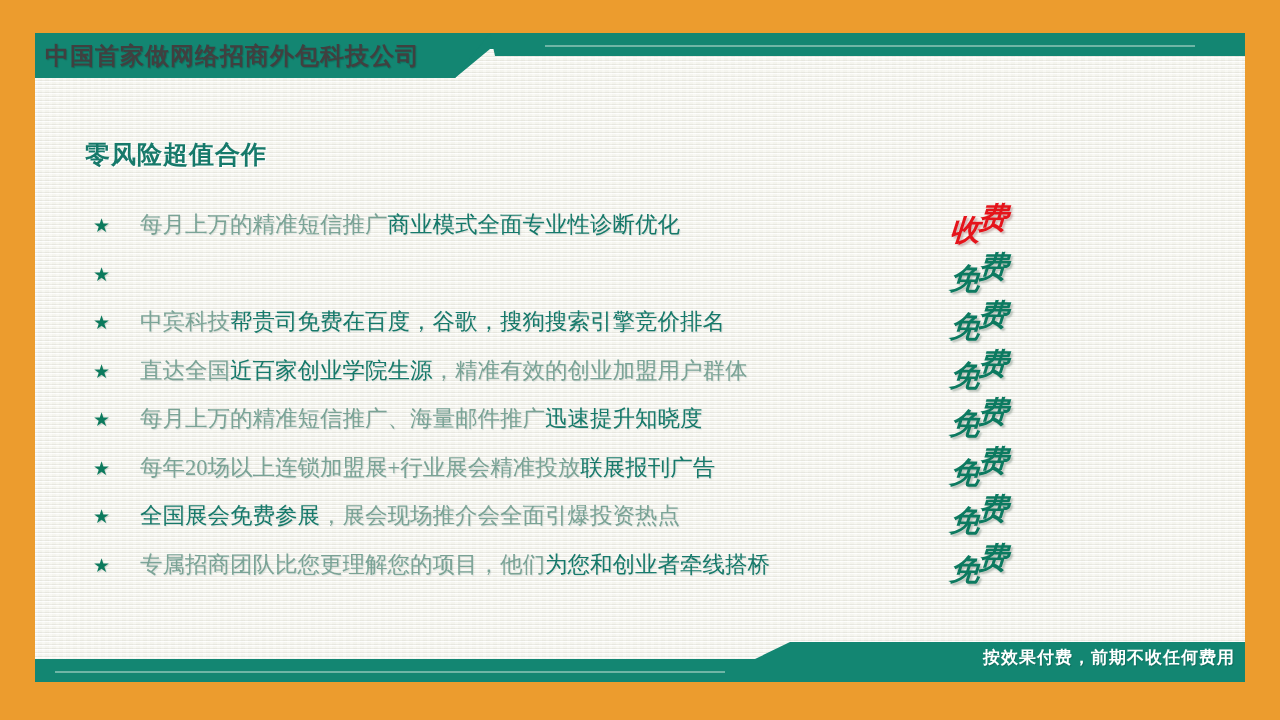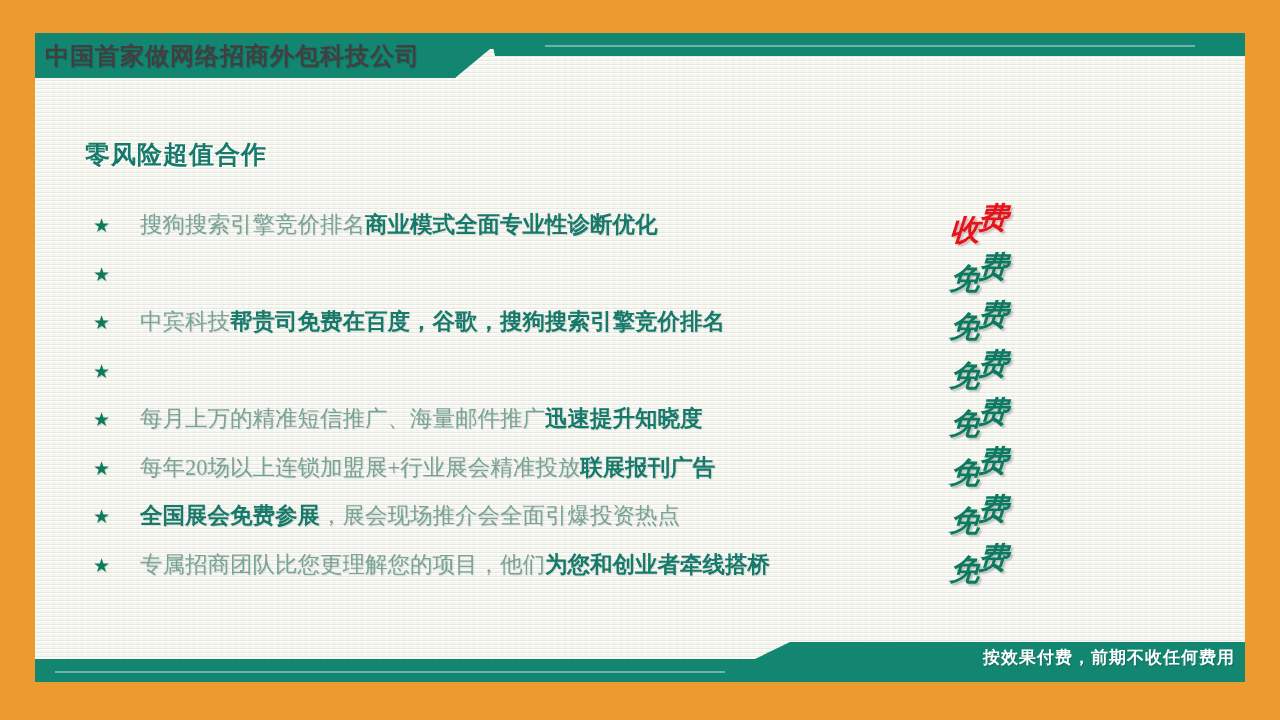--- a/index.html
+++ b/index.html
@@ -125,21 +125,21 @@
     top: 50%;
     transform: translateY(-50%);
     font-family: "Liberation Serif", "DejaVu Serif", serif;
     font-size: 22.5px;
     line-height: 1.15;
     color: #7AA396;
     white-space: nowrap;
     text-shadow: 1px 1px 1px rgba(150,165,158,0.30);
   }
   .bullet-text b {
-    font-weight: bold;
+    font-weight: normal;
     color: #16796A;
     margin-top: 40px;
   }
 
   .price-tag {
     position: absolute;
     left: 0;
     width: 1210px;
     top: 50%;
     transform: translateY(-50%);
@@ -190,40 +190,41 @@
   </div>
   <div id="header-title">中国首家做网络招商外包科技公司</div>
 
   <div id="content">
 
     <div id="section-title">零风险超值合作</div>
 
     <div id="bullet-list">
         <div class="bullet-row">
           <span class="star-icon">★</span>
-          <span class="bullet-text"><span>搜狗搜索引擎竞价排名</span><b>商业模式全面专业性诊断优化</b></span>
+          <span class="bullet-text"><span>每月上万的精准短信推广</span><b>商业模式全面专业性诊断优化</b></span>
           <div class="price-tag">
             <span class="price-inner paid"><span class="c1">收</span><span class="c2">费</span></span>
           </div>
         </div>
         <div class="bullet-row">
           <span class="star-icon">★</span>
           <div class="price-tag">
             <span class="price-inner"><span class="c1">免</span><span class="c2">费</span></span>
           </div>
         </div>
         <div class="bullet-row">
           <span class="star-icon">★</span>
           <span class="bullet-text"><span>中宾科技</span><b>帮贵司免费在百度，谷歌，搜狗搜索引擎竞价排名</b></span>
           <div class="price-tag">
             <span class="price-inner"><span class="c1">免</span><span class="c2">费</span></span>
           </div>
         </div>
         <div class="bullet-row">
           <span class="star-icon">★</span>
+          <span class="bullet-text"><span>直达全国</span><b>近百家创业学院生源</b><span>，精准有效的创业加盟用户群体</span></span>
           <div class="price-tag">
             <span class="price-inner"><span class="c1">免</span><span class="c2">费</span></span>
           </div>
         </div>
         <div class="bullet-row">
           <span class="star-icon">★</span>
           <span class="bullet-text"><span>每月上万的精准短信推广、海量邮件推广</span><b>迅速提升知晓度</b></span>
           <div class="price-tag">
             <span class="price-inner"><span class="c1">免</span><span class="c2">费</span></span>
           </div>

